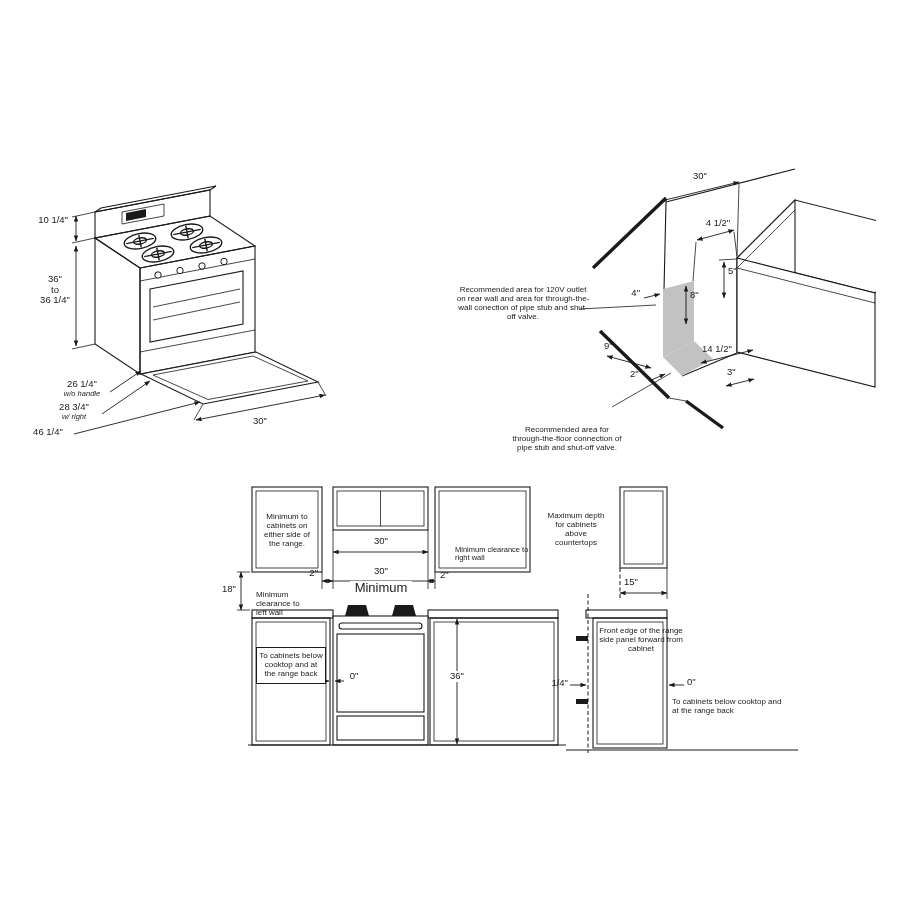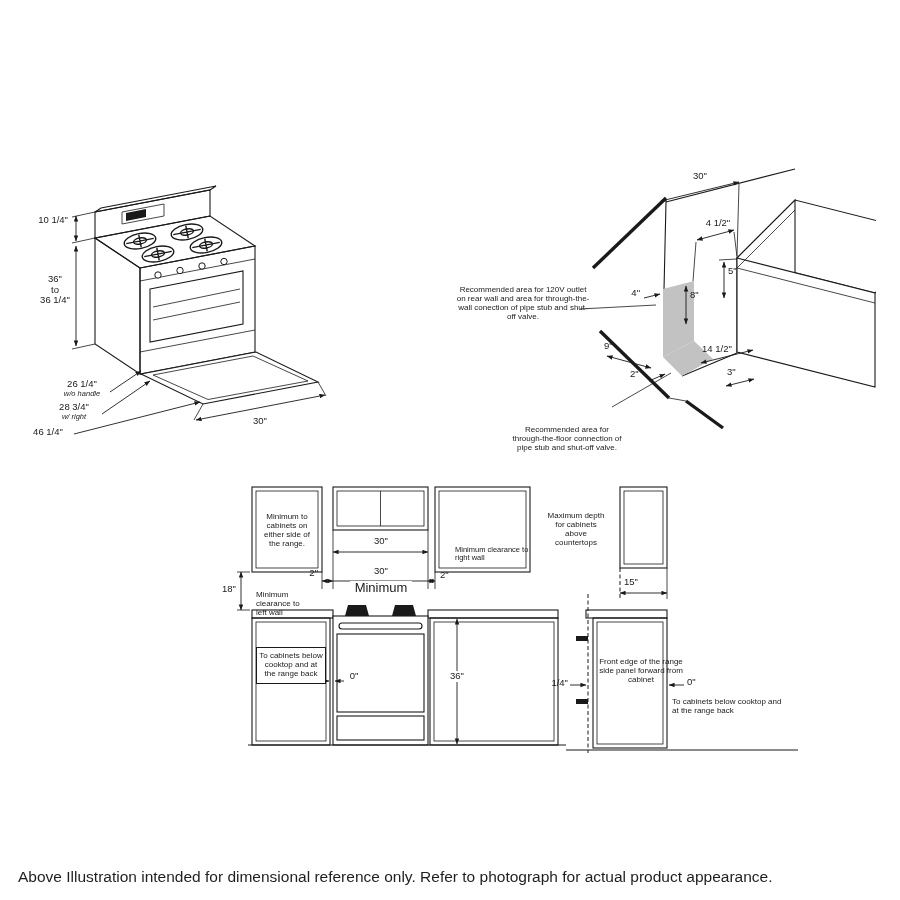--- a/index.html
+++ b/index.html
@@ -245,19 +245,18 @@
 <div class="lbl l" style="left:455px;top:546px;width:84px;font-size:7.5px;">Minimum clearance to right wall</div>
 <div class="lbl r" style="left:208px;top:584px;width:28px;">18"</div>
 <div class="lbl sm l" style="left:256px;top:591px;width:54px;">Minimum clearance to left wall</div>
 <div class="lbl sm c note-box" style="left:256px;top:647px;width:64px;">To cabinets below cooktop and at the range back</div>
 <div class="lbl c bgw" style="left:344px;top:671px;width:20px;">0"</div>
 <div class="lbl c bgw" style="left:443px;top:671px;width:28px;">36"</div>
 
 <div class="lbl sm c" style="left:544px;top:512px;width:64px;">Maximum depth for cabinets above countertops</div>
 <div class="lbl c" style="left:616px;top:577px;width:30px;">15"</div>
 <div class="lbl r" style="left:538px;top:678px;width:30px;">1/4"</div>
-<div class="lbl sm c" style="left:599px;top:627px;width:84px;margin-top:31px;">Front edge of the range side panel forward from cabinet</div>
+<div class="lbl sm c" style="left:599px;top:627px;width:84px;">Front edge of the range side panel forward from cabinet</div>
 <div class="lbl l" style="left:687px;top:677px;width:18px;">0"</div>
 <div class="lbl sm l" style="left:672px;top:698px;width:112px;">To cabinets below cooktop and at the range back</div>
 
-<div class="lbl footer" style="left:18px;top:868px;width:870px;">Above Illustration intended for dimensional reference only. Refer to photograph for actual product appearance.</div>
 
 </div>
 
 </body></html>

